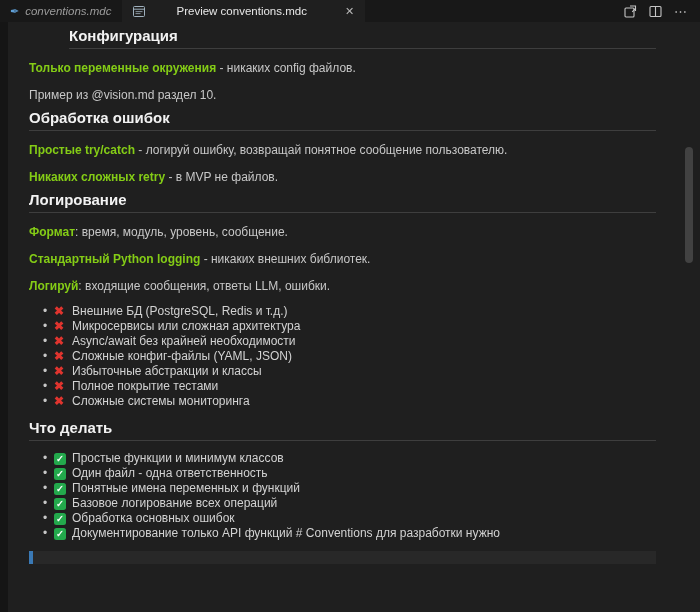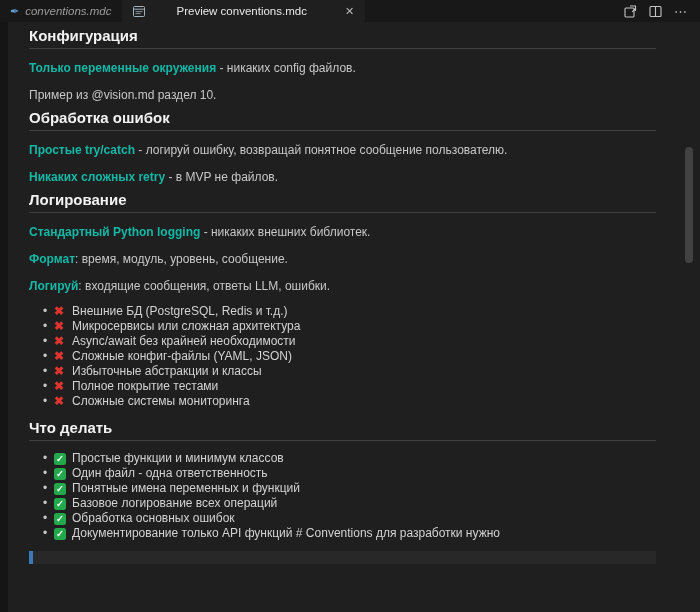--- a/index.html
+++ b/index.html
@@ -21,23 +21,23 @@
   .tab-actions { display: flex; align-items: center; gap: 12px; padding: 0 12px; color: #c5c5c5; }
   .tab-actions svg { display: block; }
   .more-glyph { font-size: 13px; line-height: 1; letter-spacing: 1px; color: #c5c5c5; }
   
   .main { position: relative; height: 590px; overflow: hidden; background: #1f1f1f; }
   .left-strip { position: absolute; left: 0; top: 0; bottom: 0; width: 8px; background: #151515; }
   .scroll-thumb { position: absolute; right: 7px; top: 125px; width: 8px; height: 116px; background: #424242; border-radius: 4px; }
   .content { margin-left: 8px; padding: 5px 44px 0 21px; }
   h2 { font-size: 15px; line-height: 17px; font-weight: 700; color: #f2f2f2;
        padding-bottom: 4px; border-bottom: 1px solid #3e3e3e; margin: 6px 0 0; }
-  h2.first { margin-top: 0; }
+  h2.first { margin-top: 0; margin-left: 40px; }
   p { font-size: 12px; line-height: 15px; margin: 12px 0 0; color: #c7c7c7; }
-  p strong { color: #14b8a6; font-weight: 700; }
+  p strong { color: #84cc16; font-weight: 700; }
   ul { list-style: none; margin: 10px 0; }
   li { position: relative; font-size: 12px; line-height: 15px; padding-left: 43px; color: #d2d2d2; }
   .bullet { position: absolute; left: 14px; top: 0; color: #c7c7c7; }
   .cross { position: absolute; left: 25px; top: 0; color: #e0342e; font-weight: 700; font-size: 12px; }
   .check { position: absolute; left: 25px; top: 1.5px; width: 12px; height: 12px;
            background: #23a94c; border-radius: 2.5px; color: #ffffff; font-size: 9.5px;
            font-weight: 700; display: flex; align-items: center; justify-content: center; }
   blockquote { margin: 4px 0 0; background: rgba(255,255,255,0.045);
                border-left: 4px solid #3a79b5; padding: 5px 12px 8px;
                font-size: 11.5px; line-height: 14px; color: #cfcfcf; }
@@ -90,22 +90,22 @@
 
       <h2 class="first">Конфигурация</h2>
       <p><strong>Только переменные окружения</strong><span> - никаких config файлов.</span></p>
       <p><strong></strong><span>Пример из @vision.md раздел 10.</span></p>
 
       <h2>Обработка ошибок</h2>
       <p><strong>Простые try/catch</strong><span> - логируй ошибку, возвращай понятное сообщение пользователю.</span></p>
       <p><strong>Никаких сложных retry</strong><span> - в MVP не файлов.</span></p>
 
       <h2>Логирование</h2>
+      <p><strong>Формат</strong><span>: время, модуль, уровень, сообщение.</span></p>
       <p><strong>Стандартный Python logging</strong><span> - никаких внешних библиотек.</span></p>
-      <p><strong>Формат</strong><span>: время, модуль, уровень, сообщение.</span></p>
       <p><strong>Логируй</strong><span>: входящие сообщения, ответы LLM, ошибки.</span></p>
 
       <ul>
         <li><span class="bullet">•</span><span class="cross">✖</span><span>Внешние БД (PostgreSQL, Redis и т.д.)</span></li>
         <li><span class="bullet">•</span><span class="cross">✖</span><span>Микросервисы или сложная архитектура</span></li>
         <li><span class="bullet">•</span><span class="cross">✖</span><span>Async/await без крайней необходимости</span></li>
         <li><span class="bullet">•</span><span class="cross">✖</span><span>Сложные конфиг-файлы (YAML, JSON)</span></li>
         <li><span class="bullet">•</span><span class="cross">✖</span><span>Избыточные абстракции и классы</span></li>
         <li><span class="bullet">•</span><span class="cross">✖</span><span>Полное покрытие тестами</span></li>
         <li><span class="bullet">•</span><span class="cross">✖</span><span>Сложные системы мониторинга</span></li>

